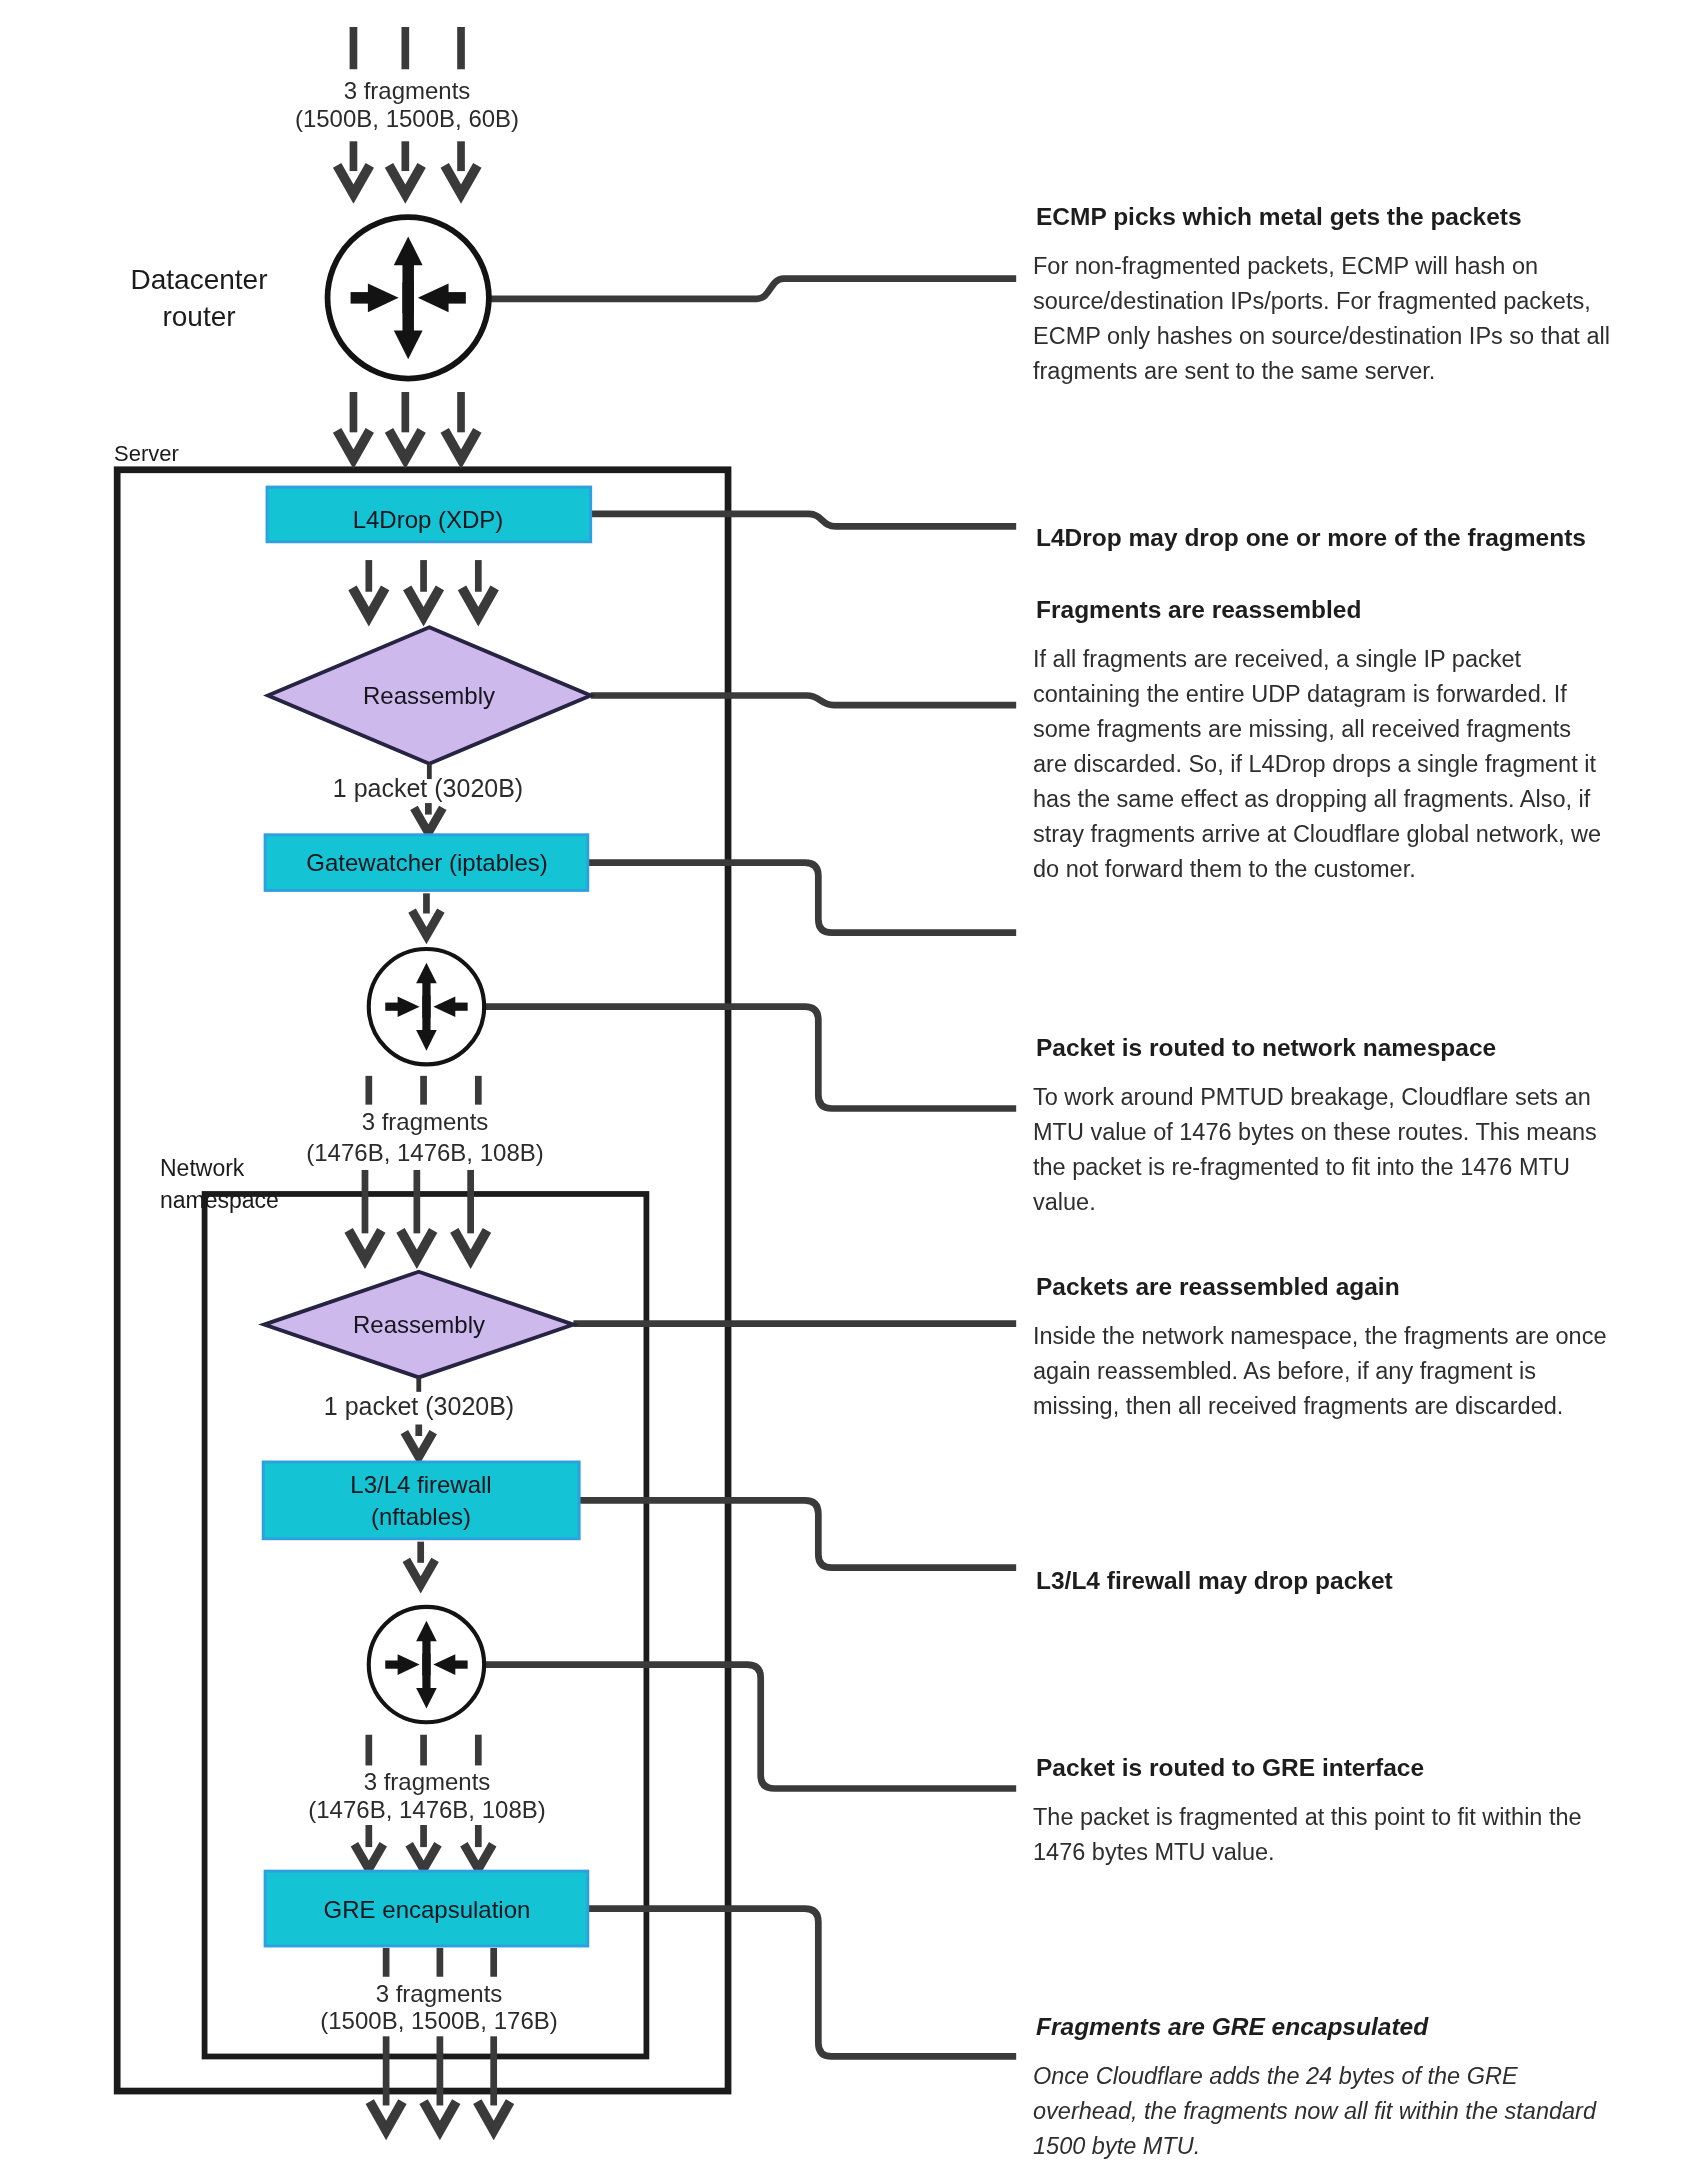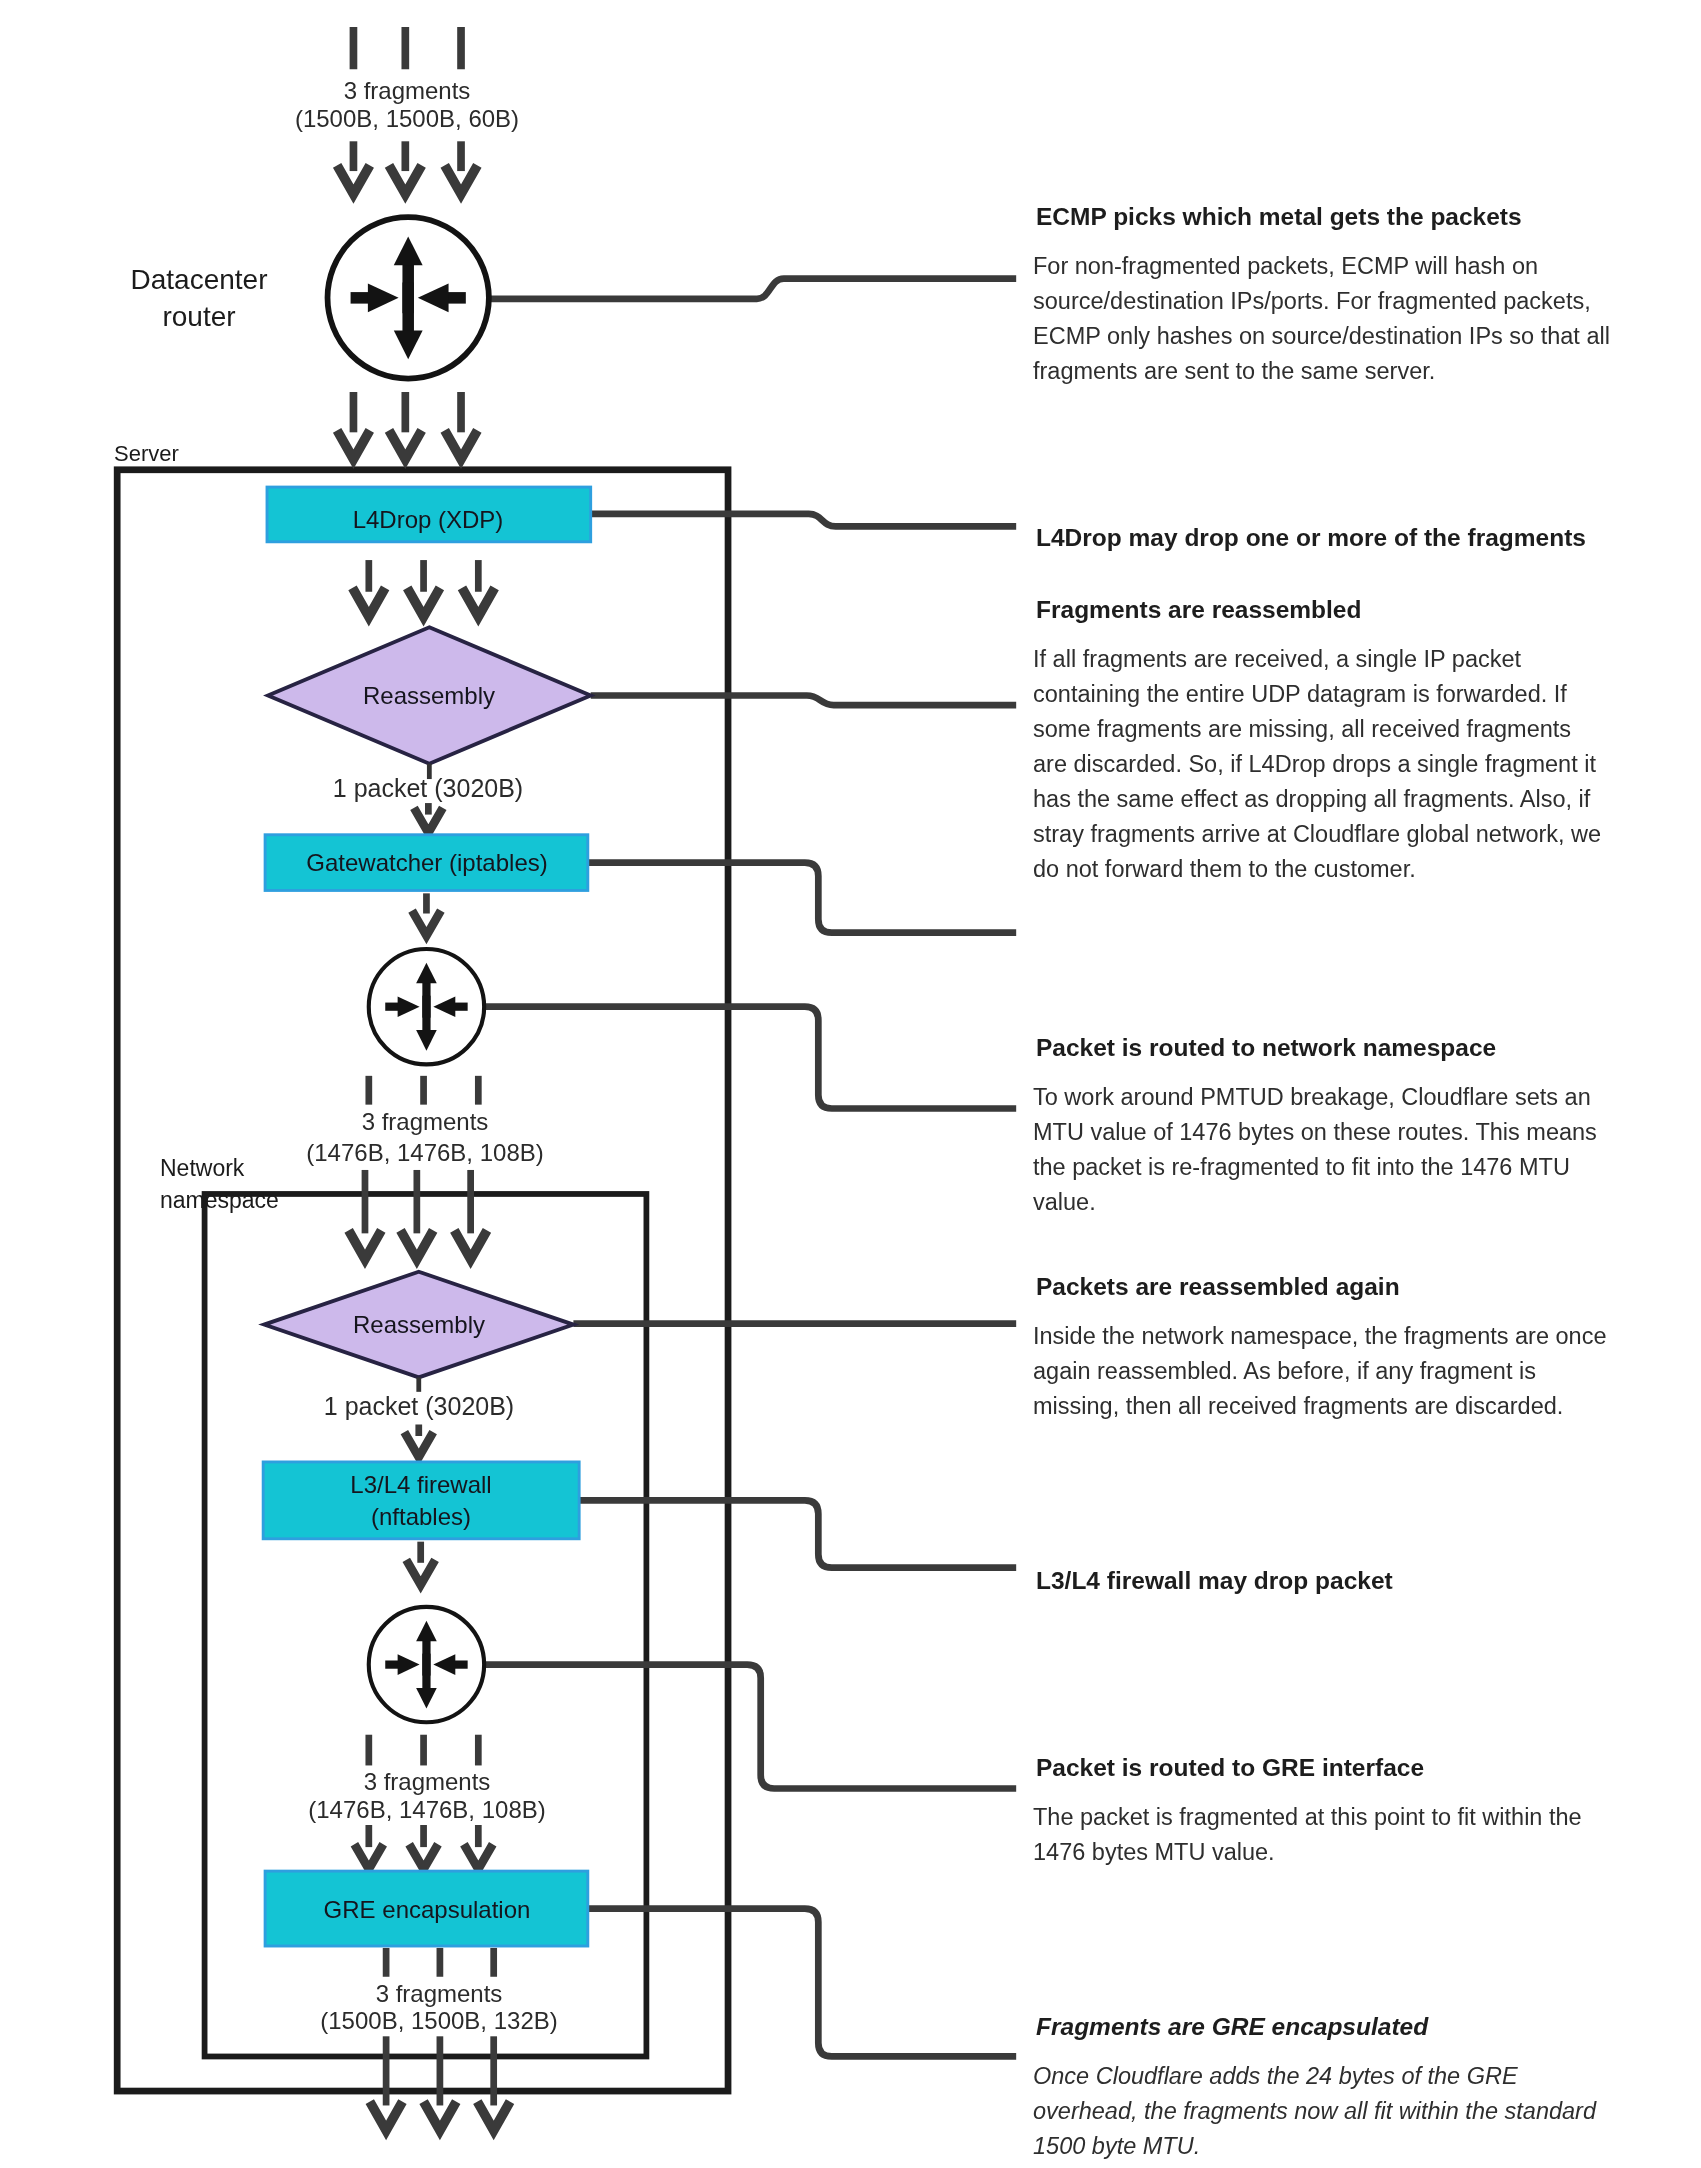--- a/index.html
+++ b/index.html
@@ -215,21 +215,21 @@
 
 <div class="lbl center nodelabel" style="left:421px;top:1469px;">L3/L4 firewall
 (nftables)</div>
 
 <div class="lbl center flowlabel" style="left:427px;top:1767px;">3 fragments</div>
 <div class="lbl center flowlabel" style="left:427px;top:1795px;">(1476B, 1476B, 108B)</div>
 
 <div class="lbl center nodelabel" style="left:427px;top:1894px;">GRE encapsulation</div>
 
 <div class="lbl center flowlabel" style="left:439px;top:1979px;">3 fragments</div>
-<div class="lbl center flowlabel" style="left:439px;top:2006px;">(1500B, 1500B, 132B)</div>
+<div class="lbl center flowlabel" style="left:439px;top:2006px;">(1500B, 1500B, 176B)</div>
 
 <div class="annot" style="top:184px;">
   <h3>ECMP picks which metal gets the packets</h3>
   <p>For non-fragmented packets, ECMP will hash on
 source/destination IPs/ports. For fragmented packets,
 ECMP only hashes on source/destination IPs so that all
 fragments are sent to the same server.</p>
 </div>
 <div class="annot" style="top:505px;">
   <h3>L4Drop may drop one or more of the fragments</h3>

